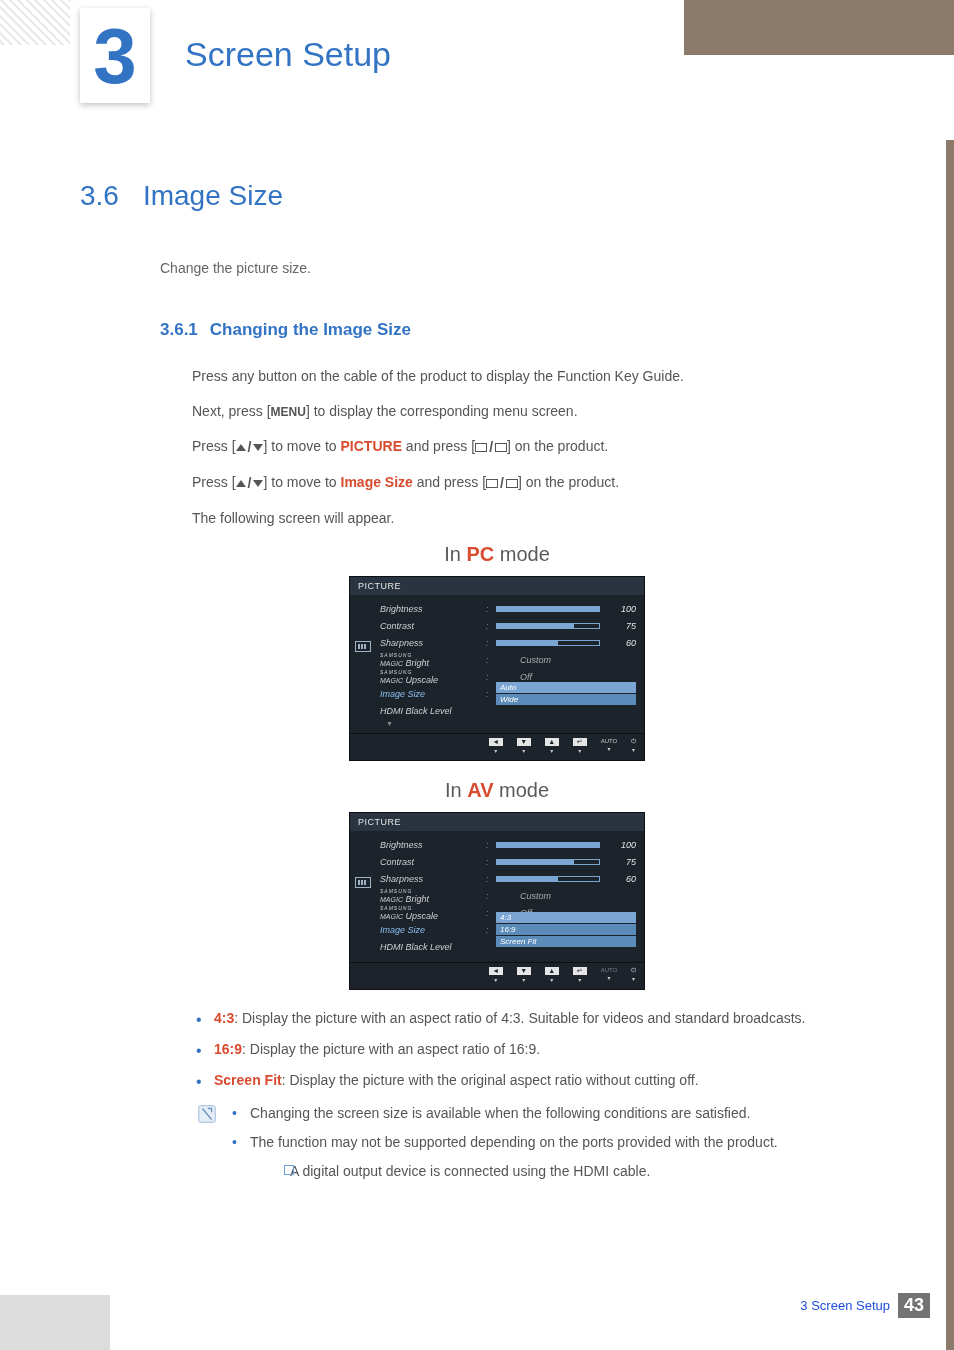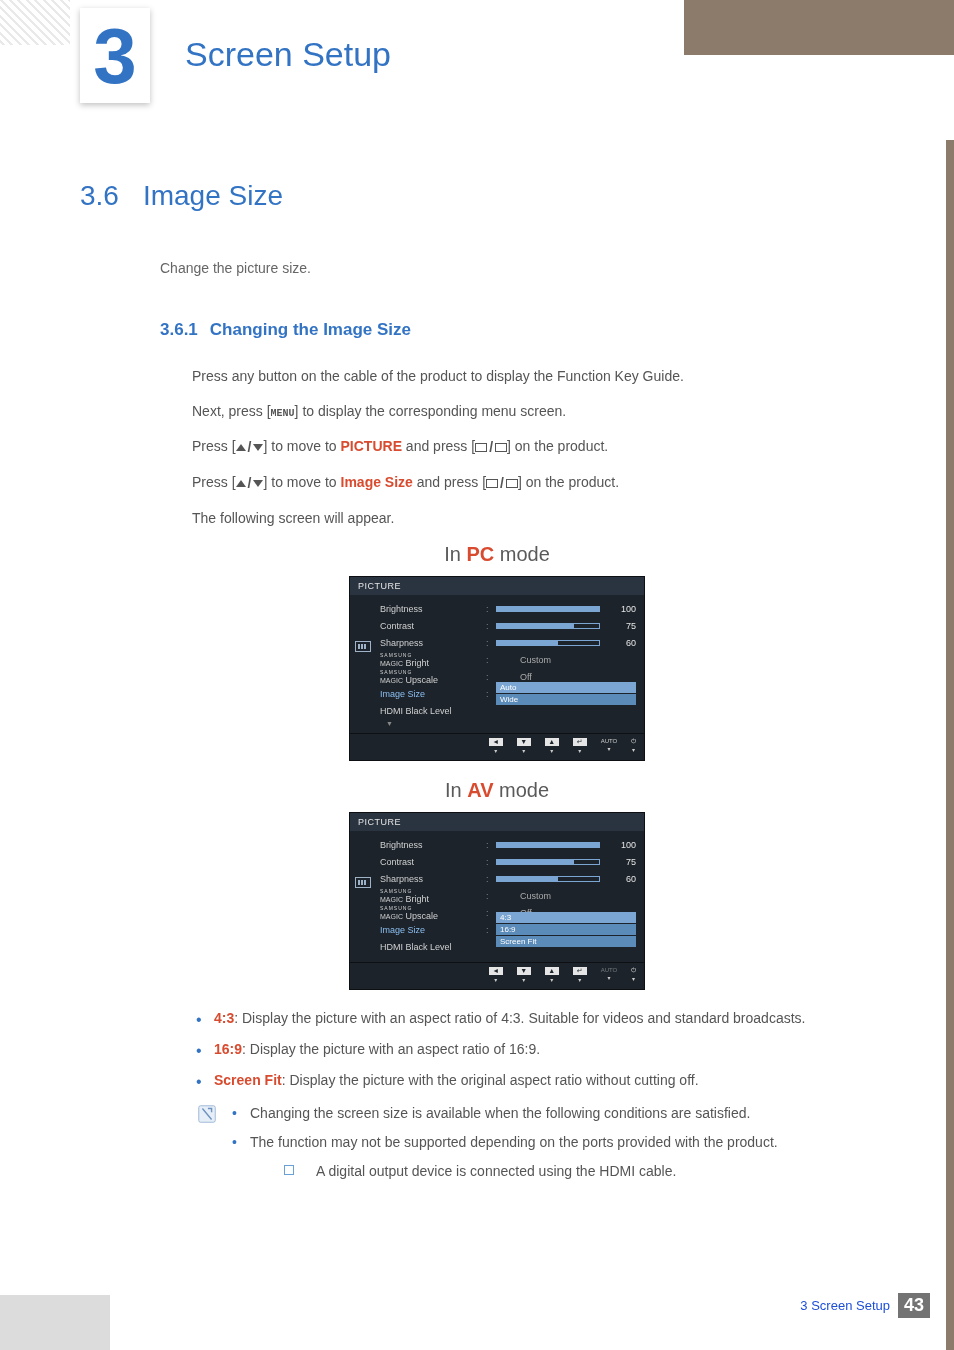--- a/index.html
+++ b/index.html
@@ -22,31 +22,31 @@
   .bottom-gray { position: absolute; bottom: 0; left: 0; width: 110px; height: 55px; background: #dcdcdc; }
   .content { position: absolute; top: 180px; left: 80px; right: 40px; bottom: 60px; }
   .h1 { font-size: 28px; color: #3273c4; margin-bottom: 48px; }
   .h1 .num { margin-right: 24px; }
   .intro { margin-left: 80px; font-size: 14px; color: #666; margin-bottom: 44px; }
   .h2 { margin-left: 80px; font-size: 17px; color: #3273c4; font-weight: bold; margin-bottom: 26px; }
   .h2 .num { margin-right: 12px; }
   .steps { margin-left: 112px; font-size: 14px; color: #555; }
   .steps p { margin-bottom: 14px; line-height: 1.5; }
   .red { color: #d94b2f; font-weight: bold; }
-  .menu-label { font-family: Liberation Mono, monospace; font-size: 10px; font-weight: bold; }
+  .menu-label { font-family: Liberation Sans, sans-serif; font-size: 12px; font-weight: bold; }
   .nav-icons { display: inline-flex; align-items: center; vertical-align: middle; gap: 2px; }
   .tri-up, .tri-down { width: 0; height: 0; border-left: 5px solid transparent; border-right: 5px solid transparent; }
   .tri-up { border-bottom: 7px solid #555; }
   .tri-down { border-top: 7px solid #555; }
   .rect-ic { width: 12px; height: 9px; border: 1.5px solid #555; display: inline-block; }
   .ret-ic { width: 12px; height: 9px; border: 1.5px solid #555; display: inline-block; position: relative; }
   .caption { text-align: center; font-size: 20px; margin: 14px 0 10px; }
   .osd { width: 296px; margin: 0 auto 18px; background: #1c232b; border: 1px solid #0d0f12; color: #e5e5e5; font-size: 9px; }
   .osd-title { background: #2a3340; padding: 4px 8px; font-size: 9px; letter-spacing: 0.5px; }
-  .osd-body { display: flex; padding: 6px 8px 6px 4px; gap: 8px; }
+  .osd-body { display: flex; padding: 6px 8px 6px 4px; gap: 8px; font-style: italic; }
   .osd-icon { width: 18px; display: flex; align-items: flex-start; justify-content: center; padding-top: 40px; }
   .osd-icon-box { width: 16px; height: 11px; border: 1px solid #9fb3c8; position: relative; }
   .osd-icon-box::before { content:""; position:absolute; left:2px; top:2px; bottom:2px; width:2px; background:#9fb3c8; box-shadow: 3px 0 #9fb3c8, 6px 0 #9fb3c8; }
   .osd-rows { flex: 1; }
   .osd-row { display: flex; align-items: center; height: 17px; gap: 4px; }
   .osd-label { width: 102px; color: #d0d0d0; }
   .osd-label.hl { color: #8cbff0; }
   .osd-colon { color: #888; width: 6px; }
   .osd-val { flex: 1; color: #aaa; margin-left: 24px; }
   .osd-slider { flex: 1; display: flex; align-items: center; gap: 14px; }
@@ -61,21 +61,21 @@
   .foot-glyph { width: 14px; height: 8px; background: #e5e5e5; display:flex; align-items:center; justify-content:center; color:#1c232b; font-size:7px; }
   .magic { font-size: 7px; line-height: 1; }
   .magic .s { font-size: 5px; letter-spacing: 1px; display: block; }
   .bullets { margin-left: 116px; font-size: 14px; color: #555; }
   .bullets li { list-style: none; position: relative; padding-left: 18px; margin-bottom: 10px; line-height: 1.5; }
   .bullets li::before { content: "•"; position: absolute; left: 0; color: #3273c4; font-size: 16px; }
   .note-block { margin-left: 116px; margin-top: 12px; display: flex; gap: 14px; font-size: 14px; }
   .note-icon { width: 22px; height: 22px; flex-shrink: 0; }
   .note-list li { list-style: none; position: relative; padding-left: 18px; margin-bottom: 8px; color: #555; line-height: 1.5; }
   .note-list > li::before { content: "•"; position: absolute; left: 0; color: #3273c4; }
-  .note-sub { margin-left: 34px; position: relative; padding-left: 32px; margin-top: 8px; color: #555; }
+  .note-sub { margin-left: 34px; position: relative; padding-left: 6px; margin-top: 8px; color: #555; }
   .note-sub::before { content: ""; position: absolute; left: 0; top: 4px; width: 8px; height: 8px; border: 1.5px solid #6aa0d8; }
   .footer-line { position: absolute; bottom: 32px; right: 24px; font-size: 13px; display: flex; align-items: center; gap: 8px; }
   .footer-line .txt { color: #1d4ed8; }
   .footer-line .pg { background: #737373; color: #fff; font-weight: bold; padding: 2px 6px; font-size: 18px; }
   .arrow-down-sm { font-size: 7px; color: #888; margin-left: 6px; }
 </style>
 </head>
 <body>
 
 <div class="top-brown"></div>

